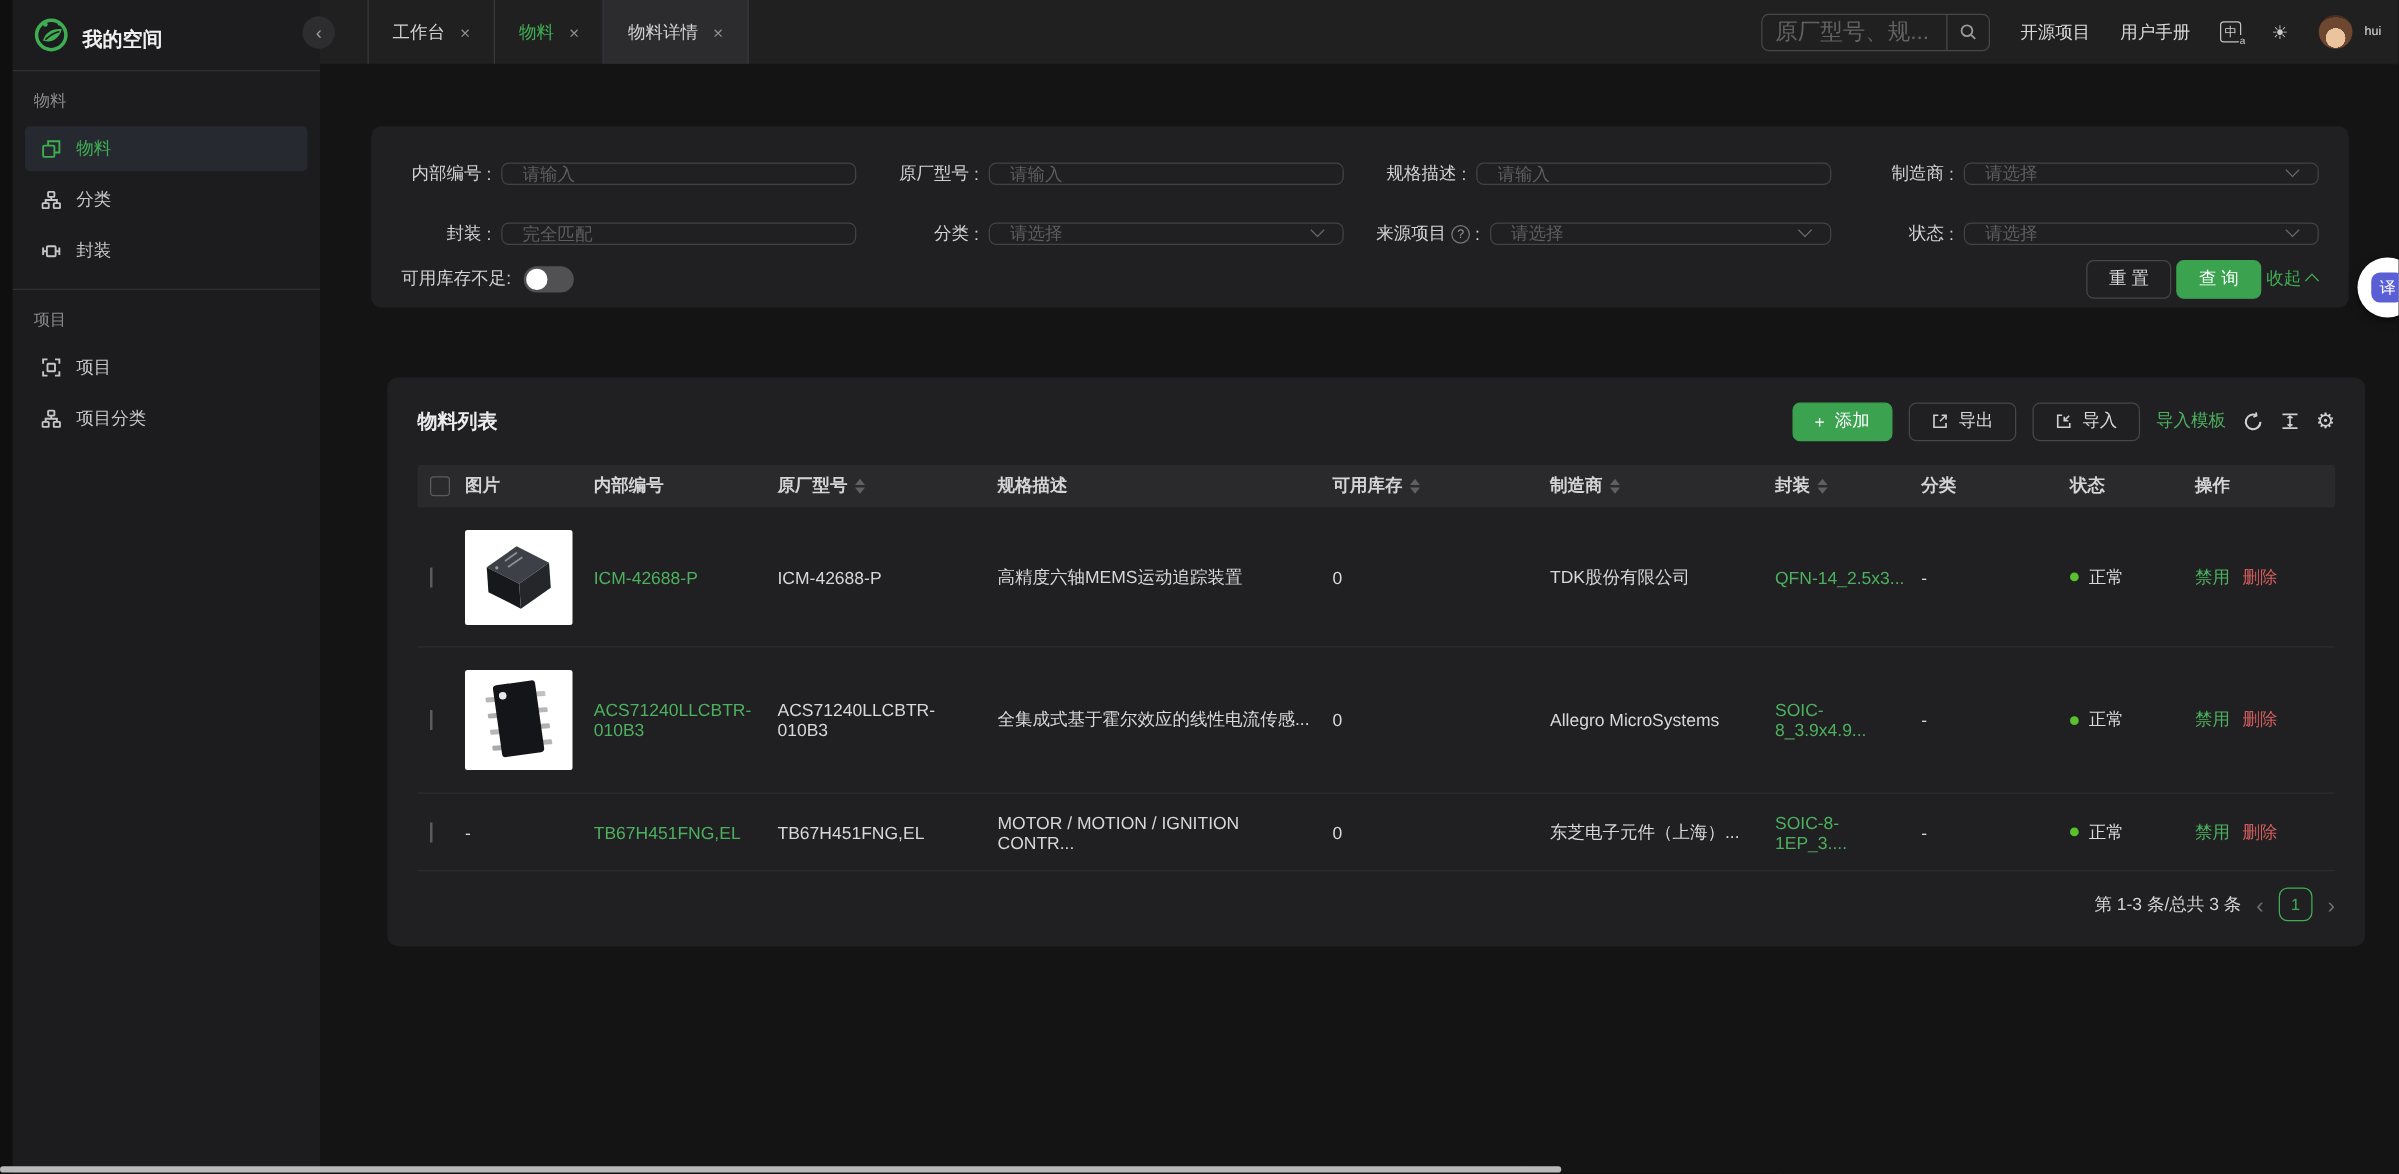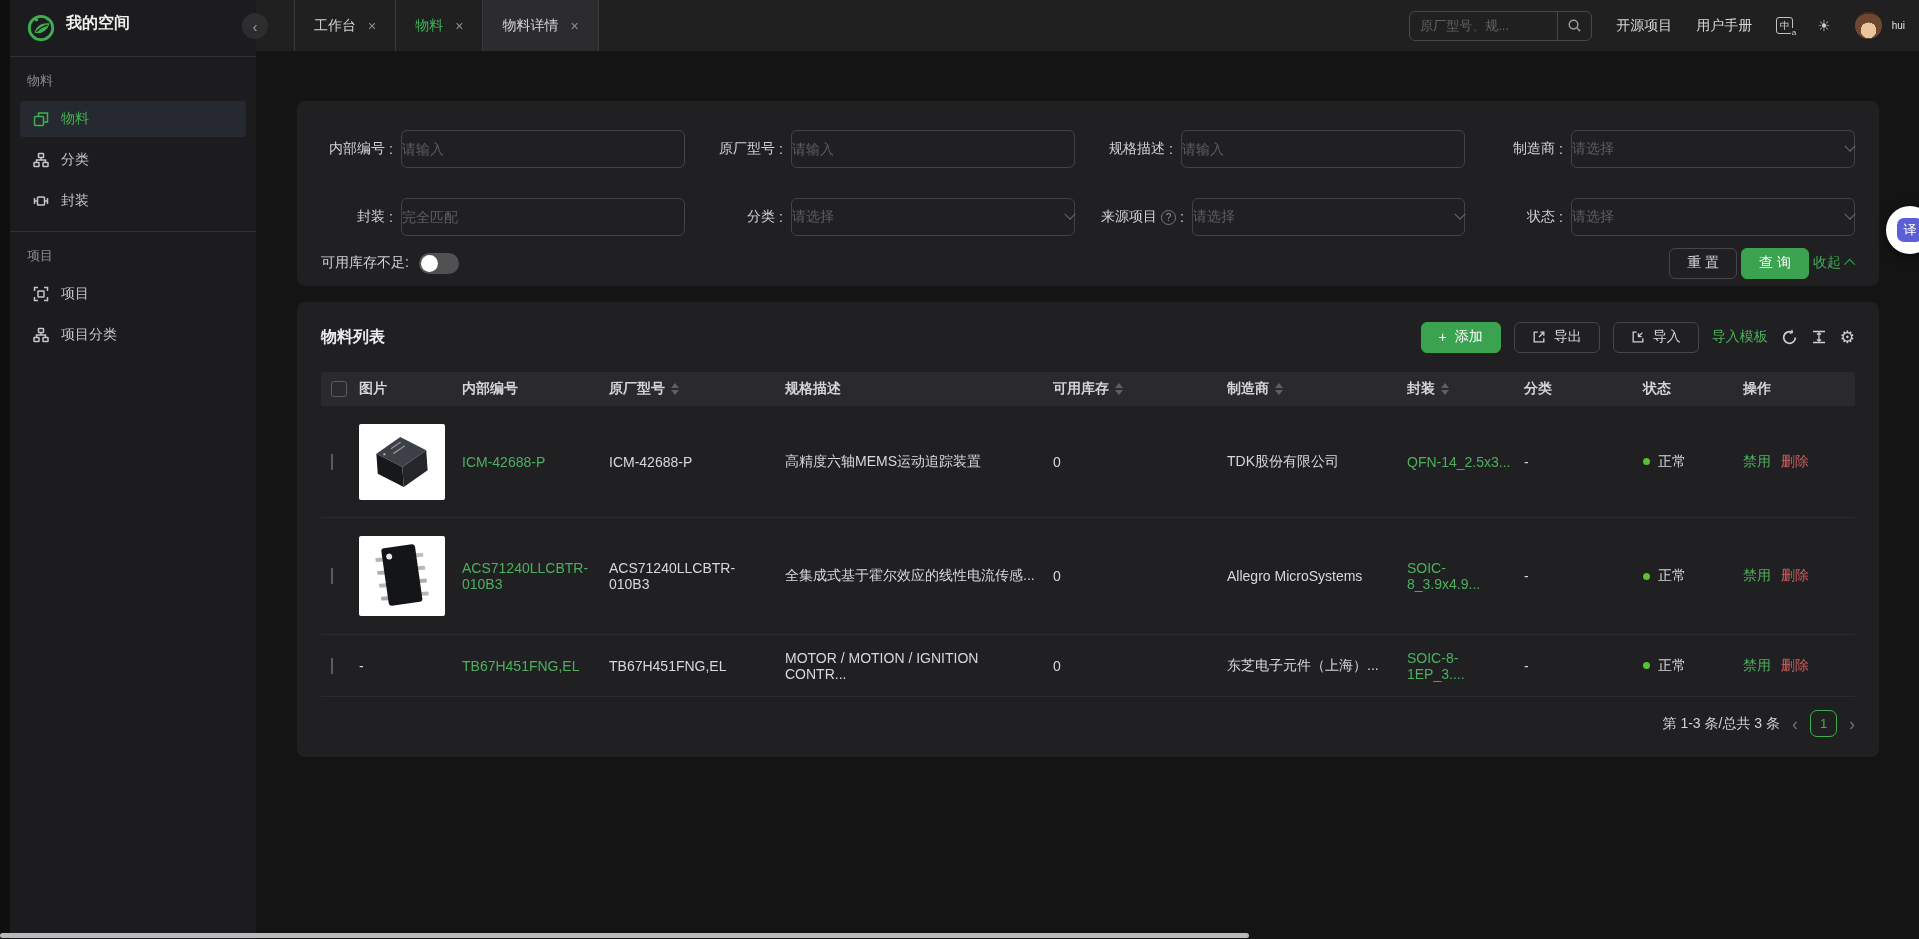--- a/index.html
+++ b/index.html
@@ -4,73 +4,73 @@
 <style>
   * { box-sizing: border-box; margin: 0; padding: 0; }
   html,body { background:#0e0e0f; }
   body { font-family:"Liberation Sans","DejaVu Sans",sans-serif; }
   .page { position:relative; width:1919px; height:939px; background:#141415; overflow:hidden; }
 
   
   .sidebar { position:absolute; left:0; top:0; width:256px; height:100%; background:#1c1c1e; }
   .edge-strip { position:absolute; left:0; top:0; width:10px; height:100%; background:#0f0f10; }
   .side-inner { padding-left:10px; }
-  .logo-row { display:flex; align-items:flex-start; gap:10px; padding:13px 14px 13px 16px; }
+  .logo-row { display:flex; align-items:flex-end; gap:10px; padding:13px 14px 13px 16px; }
   .logo-badge { width:30px; height:30px; flex:none; }
   .space-title { color:#f0f0f0; font-size:16px; font-weight:bold; }
   .side-divider { border:0; border-top:1px solid #323236; margin:0; }
   .section-label { color:#8b8b8e; font-size:13px; padding:15px 0 6px 17px; }
   .nav-item { display:flex; align-items:center; gap:12px; height:36px; margin:5px 10px; padding:0 13px; border-radius:4px; color:#c6c6c8; font-size:14px; cursor:pointer; }
   .nav-item.active { background:#262a30; color:#3fae53; }
   .nav-ico { width:16px; height:16px; flex:none; }
 
   
   .topbar { position:absolute; left:256px; top:0; right:0; height:52px; background:#202021; display:flex; align-items:stretch; border-bottom:1px solid #151516; }
   .collapse-btn { position:absolute; left:-14px; top:13px; width:26px; height:26px; border-radius:50%; background:#2d2d30; color:#9d9d9f; font-size:15px; display:flex; align-items:center; justify-content:center; z-index:3; cursor:pointer; }
   .tabs { display:flex; margin-left:38px; }
   .tab { display:flex; align-items:center; gap:12px; padding:0 19px; border-right:1px solid #39393c; font-size:14px; color:#d2d2d4; cursor:pointer; }
   .tab:first-child { border-left:1px solid #39393c; }
   .tab.green { color:#3fae53; }
   .tab.lit { background:#2c2c2e; }
   .tab-close { color:#8e8e90; font-size:14px; }
   .topbar-right { margin-left:auto; display:flex; align-items:center; gap:24px; padding-right:14px; }
   .top-search { width:183px; height:30px; border:1px solid #47474a; border-radius:6px; display:flex; align-items:center; overflow:hidden; }
-  .top-search input { flex:1; min-width:0; background:transparent; border:0; outline:none; color:#cfcfcf; font-size:13px; padding:0 10px; font-family:inherit; }
+  .top-search input { flex:1; min-width:0; background:transparent; border:0; outline:none; color:#cfcfcf; font-size:18px; padding:0 10px; font-family:inherit; }
   .top-search input::placeholder { color:#626264; }
   .search-sep { width:1px; height:100%; background:#47474a; }
   .search-btn { width:33px; height:100%; display:flex; align-items:center; justify-content:center; cursor:pointer; }
   .top-link { color:#d8d8da; font-size:14px; cursor:pointer; white-space:nowrap; }
   .top-ico { color:#cacaca; font-size:15px; cursor:pointer; display:flex; align-items:center; }
   .lang-box { width:17px; height:17px; border:1px solid #c2c2c2; border-radius:3px; color:#cfcfcf; font-size:10px; display:flex; align-items:center; justify-content:center; position:relative; }
   .lang-sub { position:absolute; right:-5px; bottom:-4px; font-size:8px; background:#202021; color:#cfcfcf; padding:0 1px; }
   .avatar { width:27px; height:27px; border-radius:50%; flex:none; background:
       radial-gradient(circle at 50% 68%, #e9c49c 0 34%, #6e4730 35% 72%, #4a2d1f 73% 100%); }
   .username { color:#e2e2e4; font-size:10px; margin-left:-14px; }
 
   
   .filter-card { position:absolute; left:297px; top:101px; width:1582px; background:#202022; border-radius:8px; padding:29px 24px 8px; }
   .filter-grid { display:grid; grid-template-columns:repeat(4,1fr); column-gap:26px; row-gap:30px; }
   .field { display:flex; align-items:center; }
   .field-label { min-width:72px; text-align:right; color:#d2d2d4; font-size:14px; margin-right:8px; white-space:nowrap; display:inline-flex; justify-content:flex-end; align-items:center; gap:4px; }
-  .control { flex:1; min-width:0; height:38px; border:1px solid #434347; border-radius:6px; background:transparent; display:flex; align-items:center; padding:0 0; color:#d6d6d6; font-size:14px; font-family:inherit; outline:none; }
+  .control { flex:1; min-width:0; height:18px; border:1px solid #434347; border-radius:6px; background:transparent; display:flex; align-items:center; padding:0 16px; color:#d6d6d6; font-size:14px; font-family:inherit; outline:none; }
   input.control::placeholder { color:#5d5d60; }
   .select-ph { color:#5d5d60; flex:1; font-size:14px; }
   .chev-down { width:8px; height:8px; border-right:1.5px solid #6a6a6d; border-bottom:1.5px solid #6a6a6d; transform:rotate(45deg) translate(-2px,-2px); }
   .help-circle { width:15px; height:15px; border:1px solid #77777a; border-radius:50%; color:#9a9a9d; font-size:10px; display:inline-flex; align-items:center; justify-content:center; }
   .filter-bottom { display:flex; align-items:center; margin-top:12px; height:30px; }
   .toggle-label { color:#d2d2d4; font-size:14px; margin-right:10px; }
   .toggle { width:40px; height:21px; border-radius:11px; background:#515154; position:relative; cursor:pointer; }
   .toggle .knob { position:absolute; left:2px; top:2px; width:17px; height:17px; border-radius:50%; background:#fff; }
   .filter-actions { margin-left:auto; display:flex; align-items:center; gap:4px; }
   .btn { height:31px; padding:0 17px; border-radius:6px; border:1px solid #46464a; background:transparent; color:#d8d8da; font-size:14px; display:inline-flex; align-items:center; gap:8px; cursor:pointer; font-family:inherit; white-space:nowrap; }
   .btn.primary { background:#3ba350; border-color:#3ba350; color:#fff; }
   .collapse-link { color:#3fae53; font-size:14px; display:inline-flex; align-items:center; gap:6px; cursor:pointer; }
   .chev-up { width:8px; height:8px; border-left:1.5px solid #3fae53; border-top:1.5px solid #3fae53; transform:rotate(45deg) translateY(2px); }
 
-  .table-card { position:absolute; left:297px; top:302px; width:1582px; height:455px; background:#202022; border-radius:8px; padding:0 24px 14px; }
+  .table-card { position:absolute; left:310px; top:302px; width:1582px; height:455px; background:#202022; border-radius:8px; padding:0 24px 14px; }
   .title-row { height:70px; display:flex; align-items:center; }
   .card-title { color:#ececee; font-size:16px; font-weight:bold; }
   .toolbar { margin-left:auto; display:flex; align-items:center; gap:13px; }
   .tool-ico { color:#cfcfcf; display:flex; align-items:center; cursor:pointer; }
   .gear-glyph { font-size:17px; color:#cfcfcf; }
 
   .tgrid { display:grid; grid-template-columns:38px 103px 147px 176px 268px 174px 180px 117px 119px 100px 1fr; align-items:center; }
   .thead { height:34px; background:#2a2a2d; border-radius:2px; }
   .th { color:#d4d4d6; font-size:14px; font-weight:bold; display:flex; align-items:center; gap:6px; padding-right:10px; }
   .sorter { display:flex; flex-direction:column; gap:2px; }

